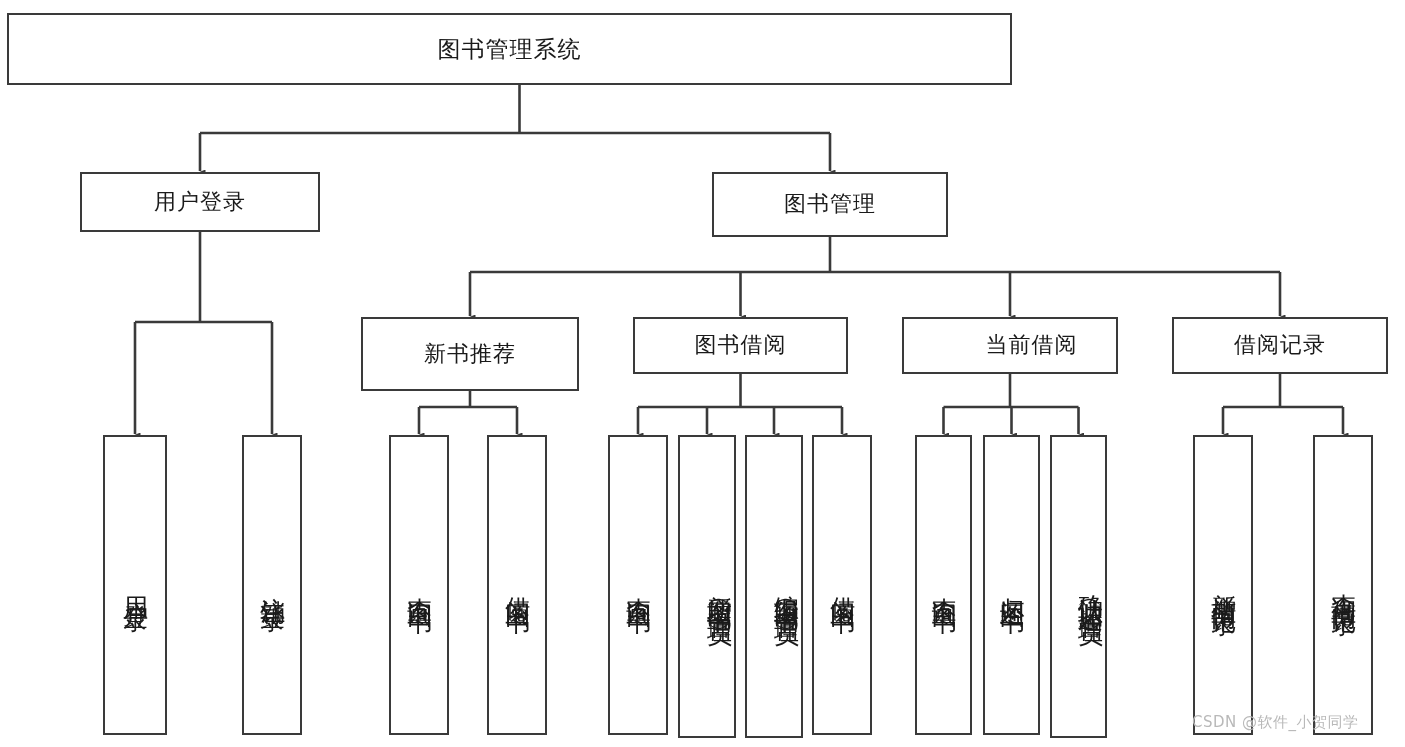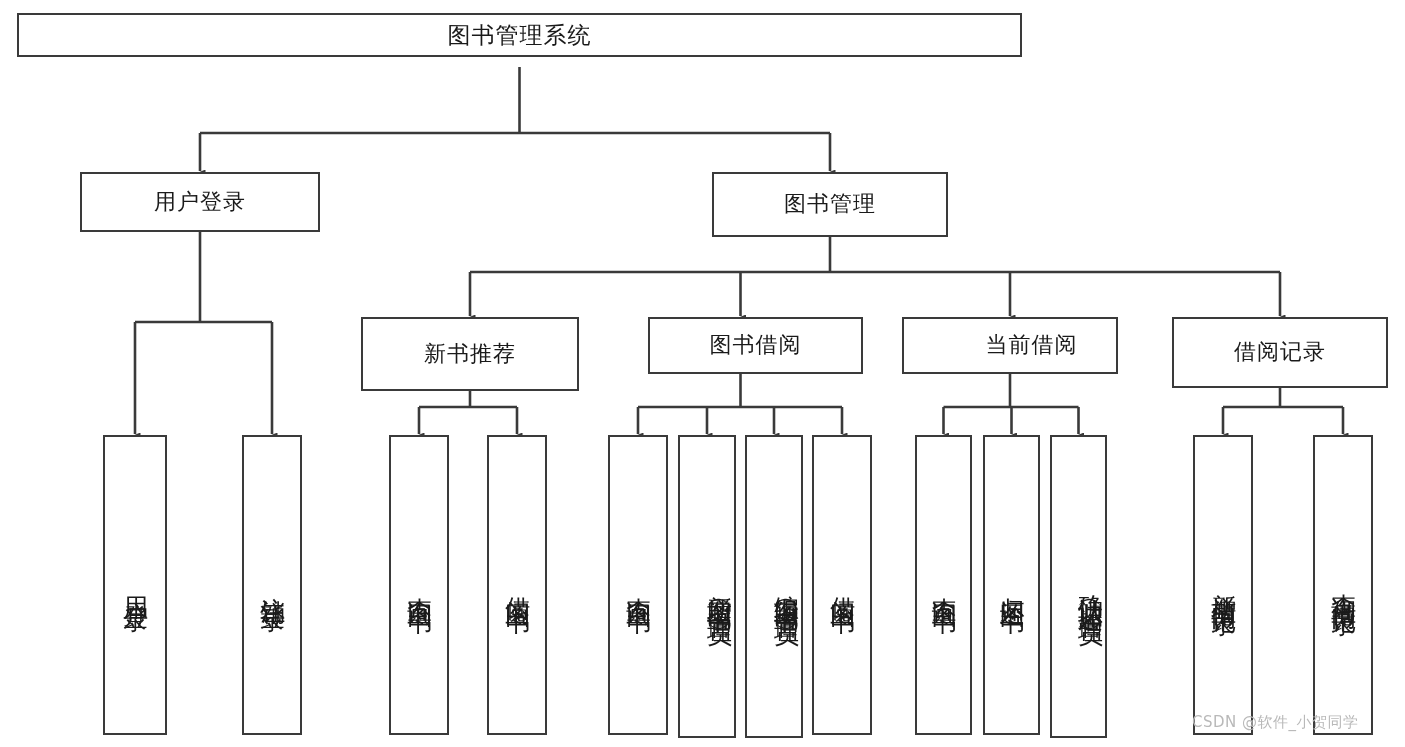--- a/index.html
+++ b/index.html
@@ -116,39 +116,39 @@
         <path d="M 1011.5 407 L 1011.5 434" marker-end="url(#arrowhead)"></path>
         <path d="M 1078.5 407 L 1078.5 434" marker-end="url(#arrowhead)"></path>
         <path d="M 1280 374 L 1280 407"></path>
         <path d="M 1223 407 L 1343 407"></path>
         <path d="M 1223 407 L 1223 434" marker-end="url(#arrowhead)"></path>
         <path d="M 1343 407 L 1343 434" marker-end="url(#arrowhead)"></path>
       </g>
   </svg>
 
   <div id="nodes-layer">
-      <div class="node horiz root" style="left: 17px; top: 13px; width: 1005px; height: 44px; text-align: center;">
+      <div class="node horiz root" style="left: 7px; top: 13px; width: 1005px; height: 72px; text-align: center;">
         <span class="node-label">图书管理系统</span>
       </div>
       <div class="node horiz" style="left: 80px; top: 172px; width: 240px; height: 60px;">
         <span class="node-label">用户登录</span>
       </div>
       <div class="node horiz" style="left: 712px; top: 172px; width: 236px; height: 65px;">
         <span class="node-label">图书管理</span>
       </div>
       <div class="node horiz" style="left: 361px; top: 317px; width: 218px; height: 74px;">
         <span class="node-label">新书推荐</span>
       </div>
-      <div class="node horiz" style="left: 648px; top: 317px; width: 215px; height: 57px;">
+      <div class="node horiz" style="left: 633px; top: 317px; width: 215px; height: 57px;">
         <span class="node-label">图书借阅</span>
       </div>
       <div class="node horiz" style="left: 902px; top: 317px; width: 216px; height: 57px; padding-left: 43px;">
         <span class="node-label">当前借阅</span>
       </div>
-      <div class="node horiz" style="left: 1172px; top: 317px; width: 216px; height: 71px;">
+      <div class="node horiz" style="left: 1172px; top: 317px; width: 216px; height: 57px;">
         <span class="node-label">借阅记录</span>
       </div>
       <div class="node vert mid" style="left: 103px; top: 435px; width: 64px; height: 300px;">
         <span class="node-label">用户登录</span>
       </div>
       <div class="node vert mid" style="left: 242px; top: 435px; width: 60px; height: 300px;">
         <span class="node-label">注销登录</span>
       </div>
       <div class="node vert mid" style="left: 389px; top: 435px; width: 60px; height: 300px;">
         <span class="node-label">查询图书</span>

